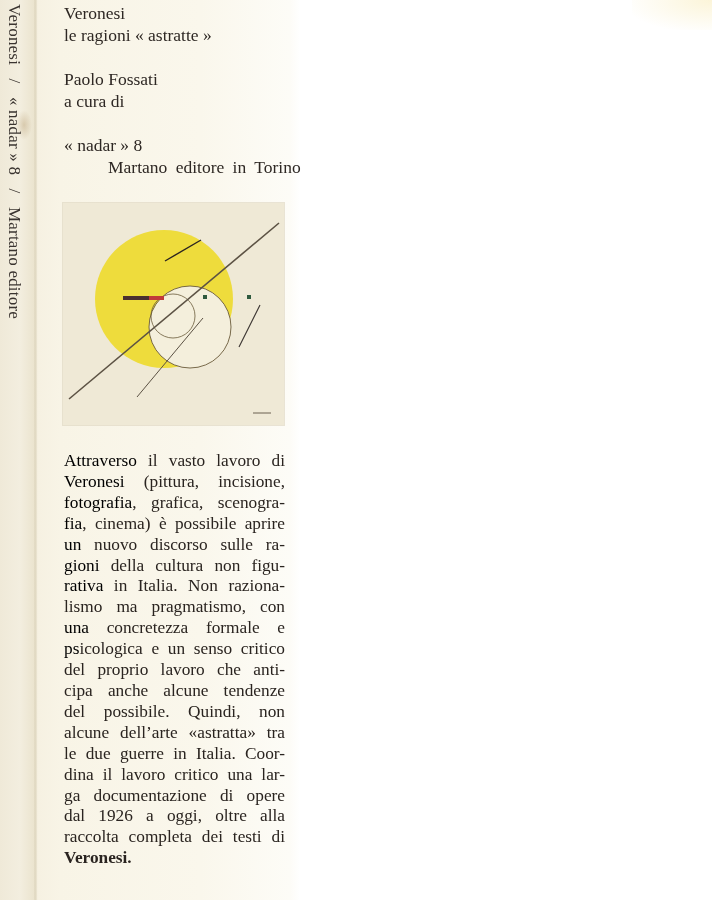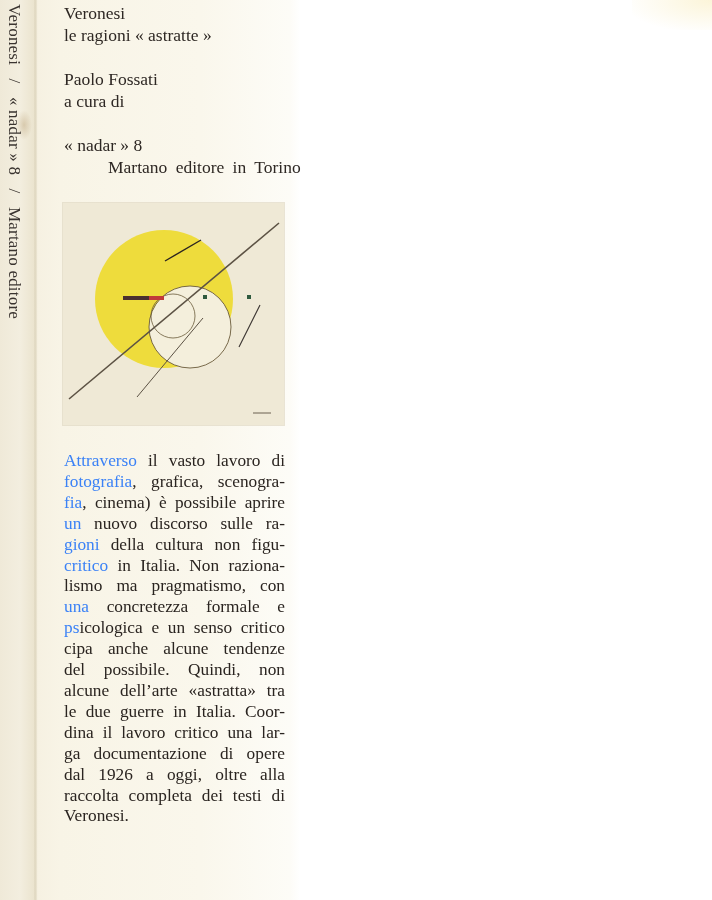--- a/index.html
+++ b/index.html
@@ -85,22 +85,22 @@
       line-height: 20.9px;
       color: #2a2420;
     }
     .blurb .bl {
       display: block;
       text-align: justify;
       text-align-last: justify;
       white-space: nowrap;
       overflow: visible;
     }
-    .blurb .bl.last { text-align-last: left; }
-    .blurb .tint { color: #3b82f6; }
+    .blurb .bl.last { text-align-last: left; font-weight: bold; }
+    .blurb .tint { color: #000000; }
   </style>
 </head>
 <body>
 
 <div class="cover-strip"></div>
 <div class="spine-fold"></div>
 <div class="stain"></div>
 <div class="corner-tint"></div>
 
 <div class="spine-text">
@@ -135,28 +135,30 @@
     <line x1="6" y1="196" x2="216" y2="20" stroke="#5c5244" stroke-width="1.6"></line>
     <line x1="102" y1="58" x2="138" y2="37" stroke="#2a2420" stroke-width="1.4"></line>
     <line x1="74" y1="194" x2="140" y2="115" stroke="#5c5244" stroke-width="1"></line>
     <line x1="176" y1="144" x2="197" y2="102" stroke="#3a3430" stroke-width="1.1"></line>
     <line x1="190" y1="210" x2="208" y2="210" stroke="#6a6050" stroke-width="1"></line>
   </svg>
 </div>
 
 <div class="blurb">
   <span class="bl"><span class="tint">Attraverso</span><span> il vasto lavoro di</span></span>
+  <span class="bl"><span class="tint">Veronesi</span><span> (pittura, incisione,</span></span>
   <span class="bl"><span class="tint">fotografia</span><span>, grafica, scenogra-</span></span>
   <span class="bl"><span class="tint">fia</span><span>, cinema) è possibile aprire</span></span>
   <span class="bl"><span class="tint">un</span><span> nuovo discorso sulle ra-</span></span>
   <span class="bl"><span class="tint">gioni</span><span> della cultura non figu-</span></span>
-  <span class="bl"><span class="tint">critico</span><span> in Italia. Non raziona-</span></span>
+  <span class="bl"><span class="tint">rativa</span><span> in Italia. Non raziona-</span></span>
   <span class="bl"><span class="tint"></span><span>lismo ma pragmatismo, con</span></span>
   <span class="bl"><span class="tint">una</span><span> concretezza formale e</span></span>
   <span class="bl"><span class="tint">ps</span><span>icologica e un senso critico</span></span>
+  <span class="bl"><span class="tint"></span><span>del proprio lavoro che anti-</span></span>
   <span class="bl"><span class="tint"></span><span>cipa anche alcune tendenze</span></span>
   <span class="bl"><span class="tint"></span><span>del possibile. Quindi, non</span></span>
   <span class="bl"><span class="tint"></span><span>alcune dell’arte «astratta» tra</span></span>
   <span class="bl"><span class="tint"></span><span>le due guerre in Italia. Coor-</span></span>
   <span class="bl"><span class="tint"></span><span>dina il lavoro critico una lar-</span></span>
   <span class="bl"><span class="tint"></span><span>ga documentazione di opere</span></span>
   <span class="bl"><span class="tint"></span><span>dal 1926 a oggi, oltre alla</span></span>
   <span class="bl"><span class="tint"></span><span>raccolta completa dei testi di</span></span>
   <span class="bl last"><span class="tint"></span><span>Veronesi.</span></span>
 </div>

